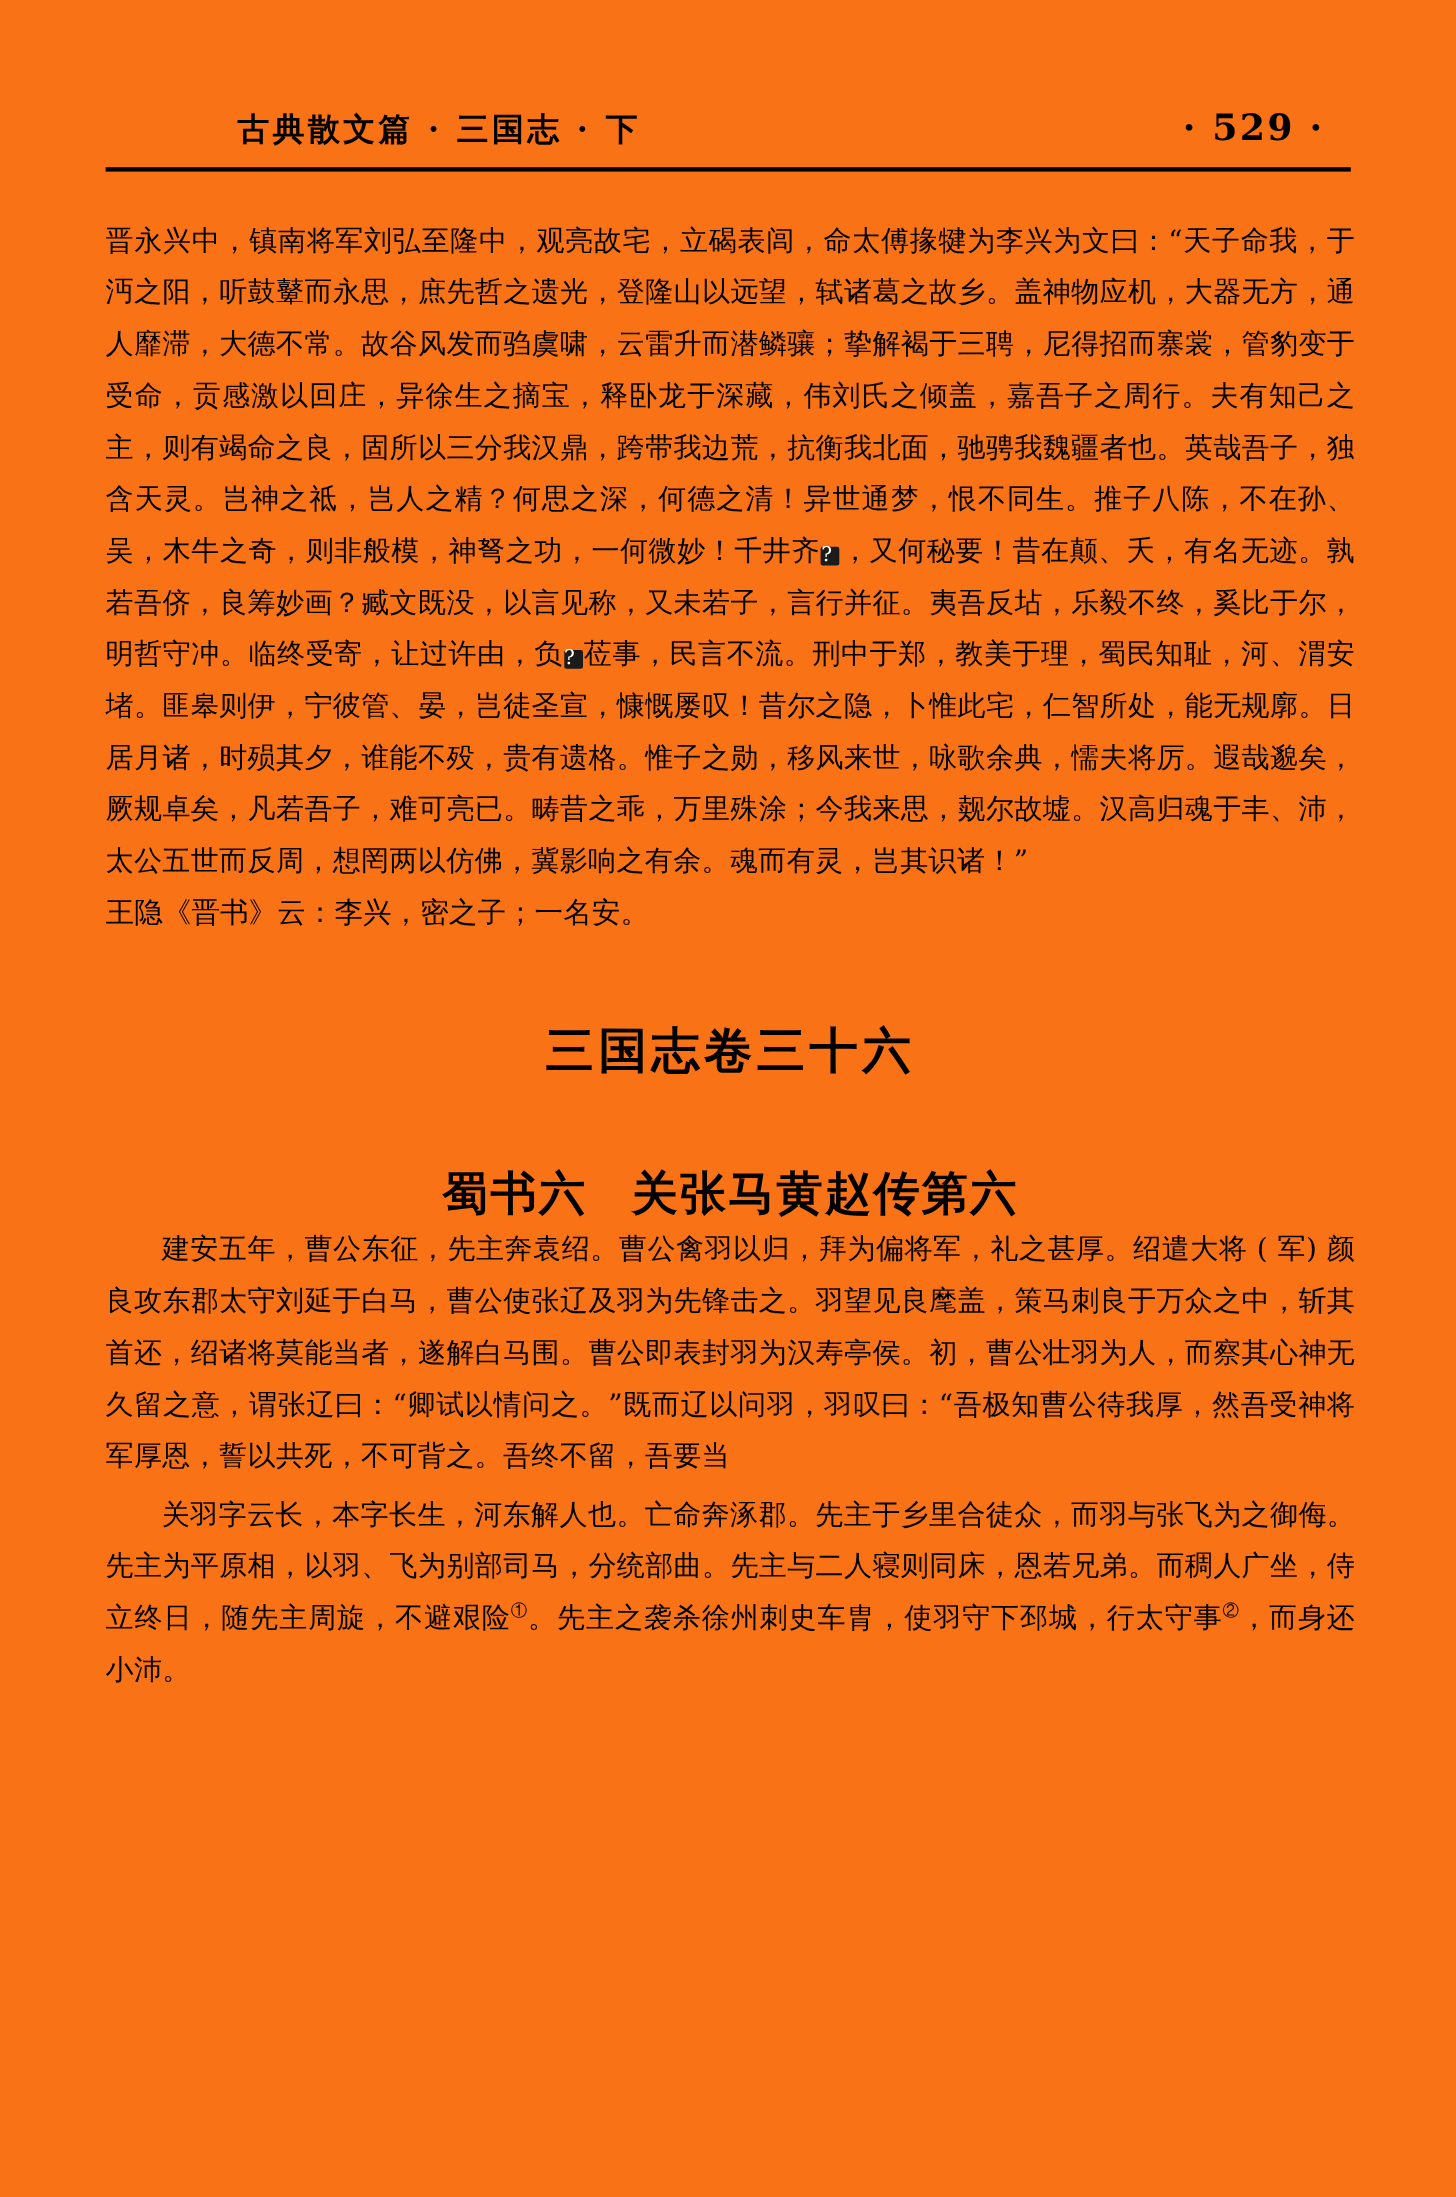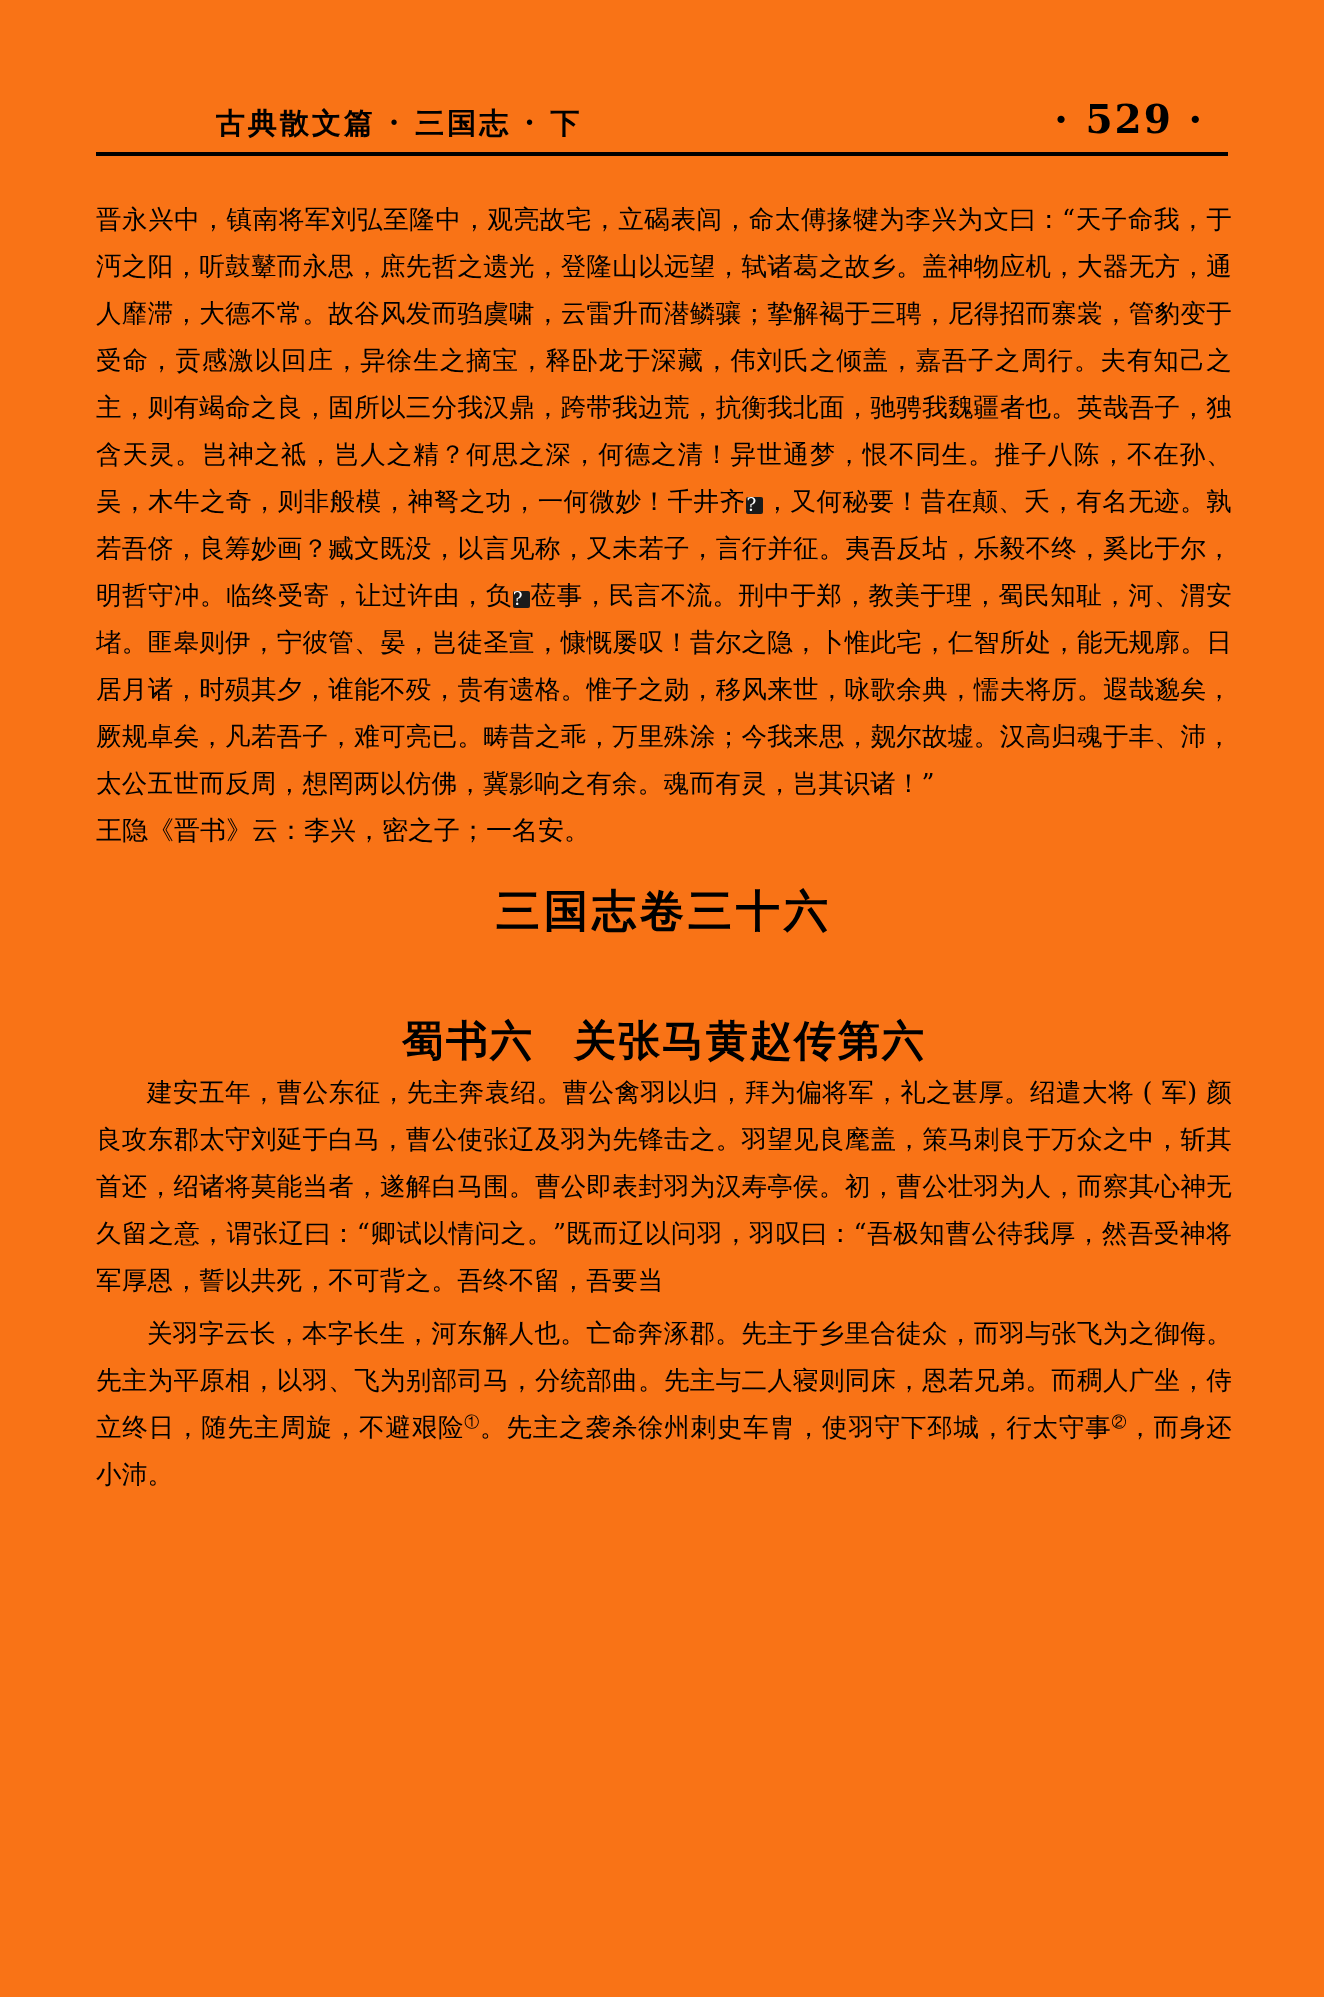--- a/index.html
+++ b/index.html
@@ -36,21 +36,21 @@
   .header-title {
     font-family: "DejaVu Serif", "Liberation Serif", serif;
     font-weight: bold;
     font-size: 29px;
     letter-spacing: 3px;
     white-space: nowrap;
   }
   .header-page {
     font-family: "DejaVu Serif", "Liberation Serif", serif;
     font-weight: bold;
-    font-size: 39px;
+    font-size: 33px;
     letter-spacing: 2px;
     white-space: nowrap;
   }
   .header-rule {
     position: absolute;
     left: 0;
     right: 0;
     top: 56px;
     height: 4px;
     background: #000000;
@@ -90,21 +90,21 @@
     line-height: 47px;
   }
 
   
   .vol-title {
     text-align: center;
     font-family: "DejaVu Sans", "Liberation Sans", sans-serif;
     font-weight: bold;
     font-size: 44px;
     letter-spacing: 4px;
-    margin: 28px 0 0 0;
+    margin: 72px 0 0 0;
   }
   .chap-title {
     text-align: center;
     font-family: "DejaVu Sans", "Liberation Sans", sans-serif;
     font-weight: bold;
     font-size: 42px;
     letter-spacing: 2px;
     margin: 72px 0 0 0;
   }
   .chap-title .gap {

